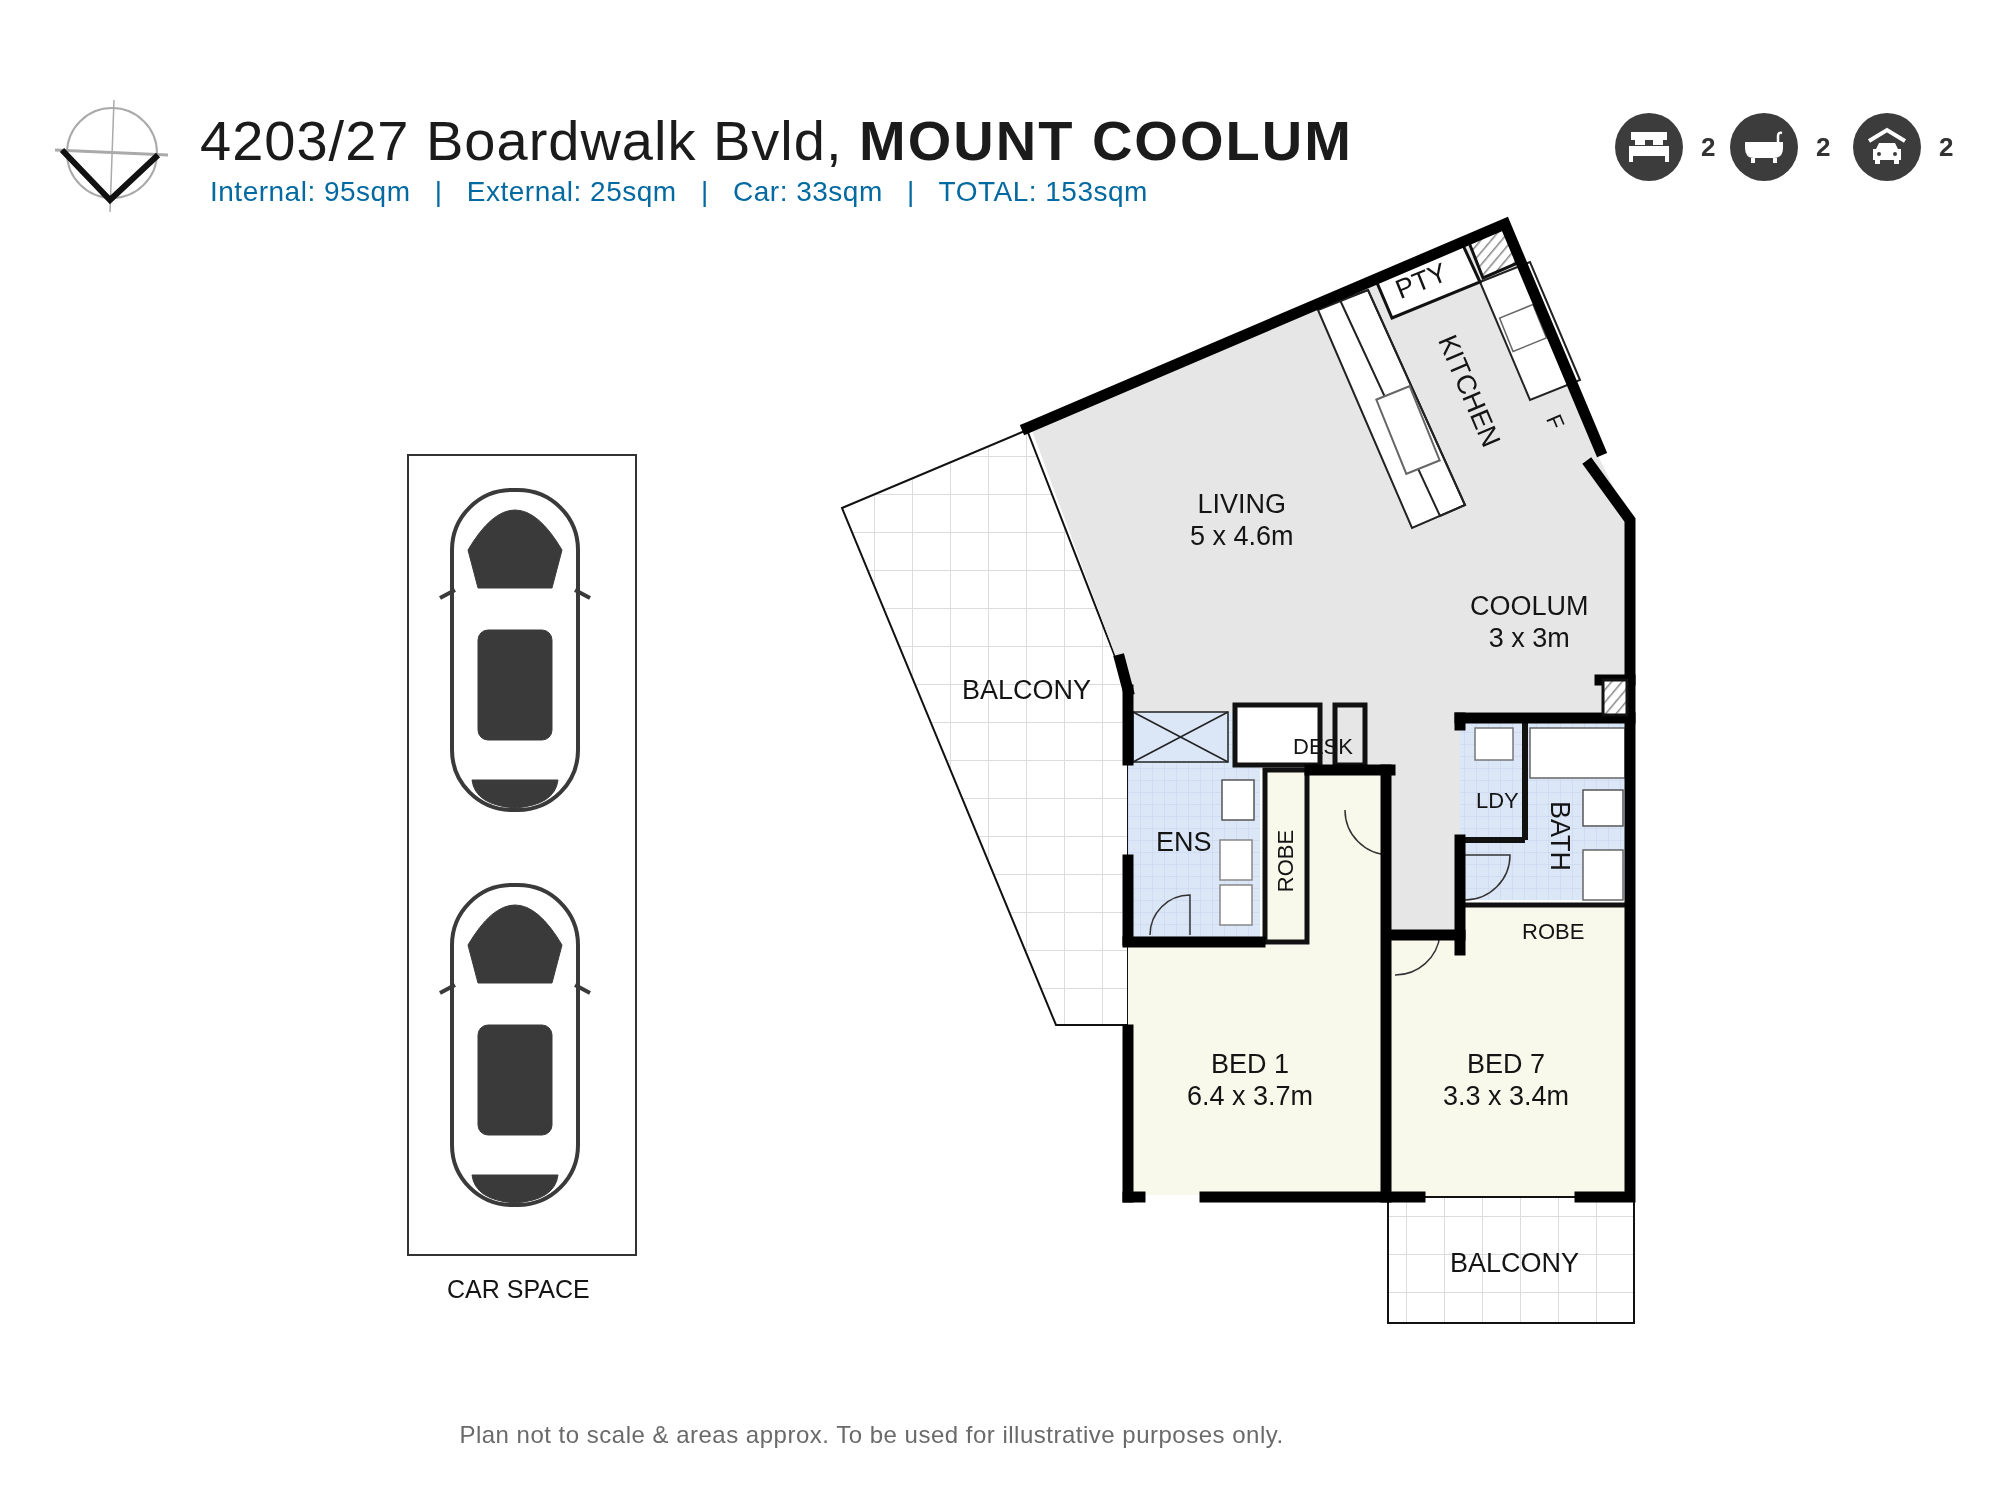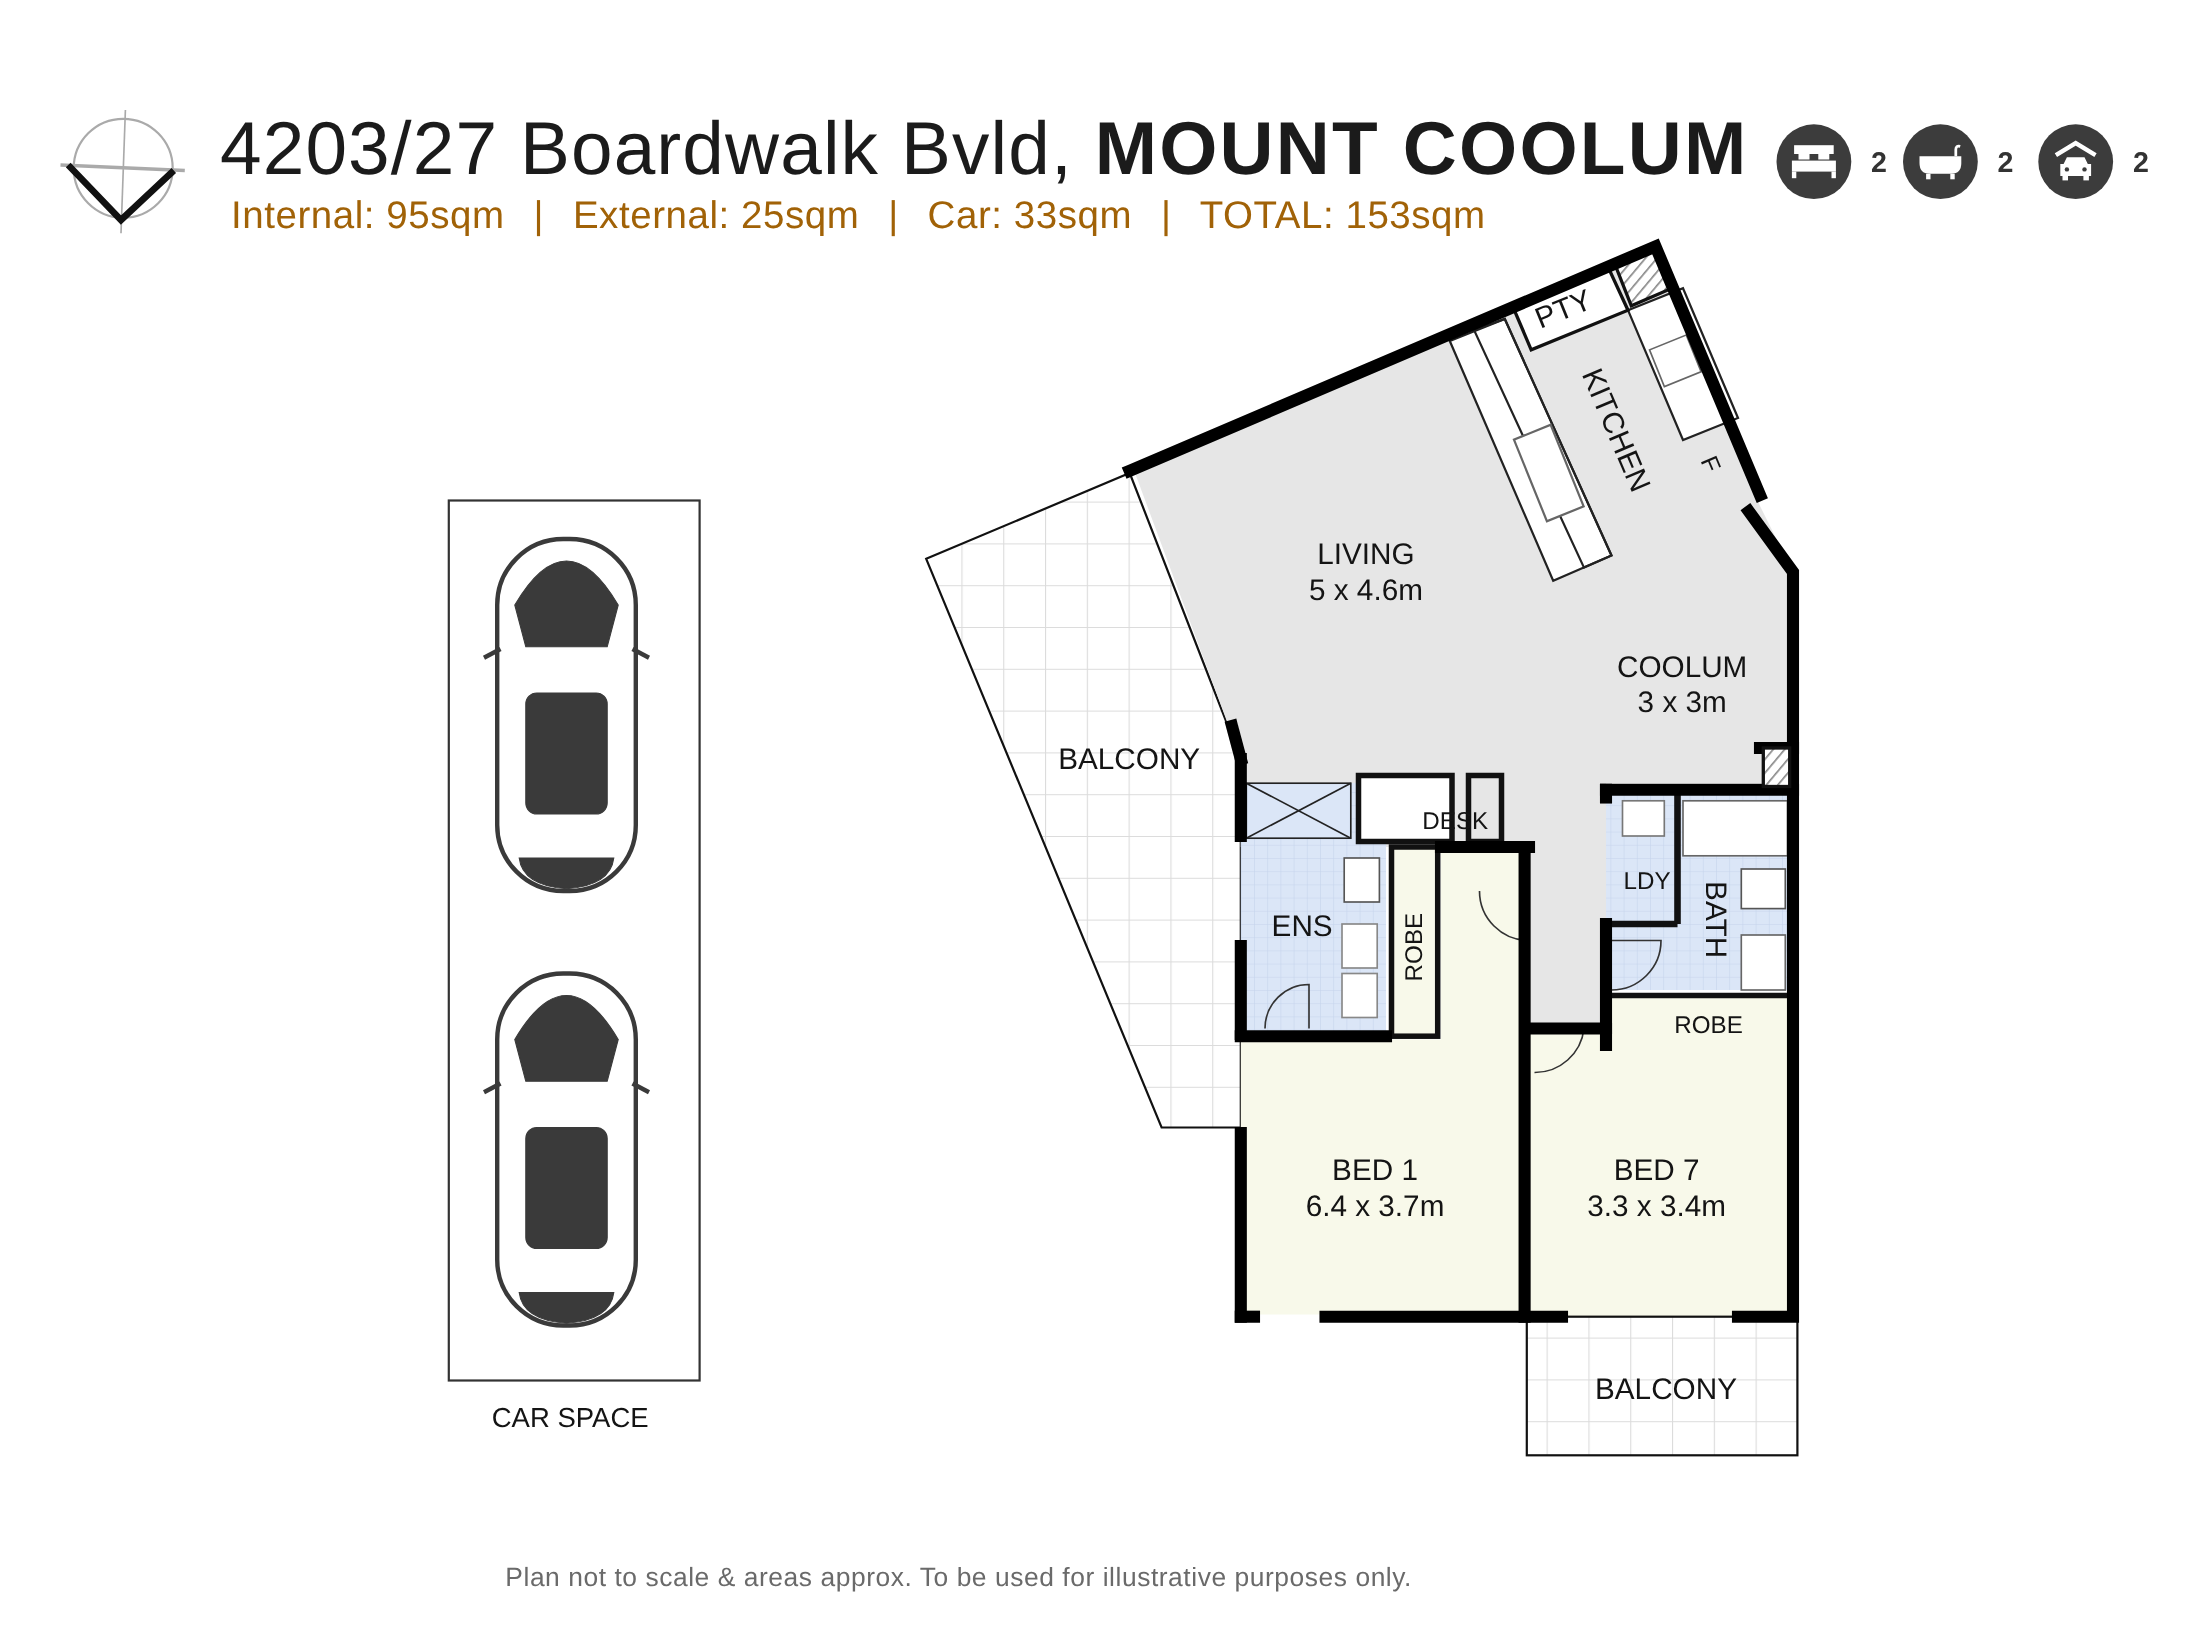--- a/index.html
+++ b/index.html
@@ -1,20 +1,20 @@
 <!DOCTYPE html>
 <html><head>
 <meta charset="utf-8">
 <style>
   html, body { margin:0; padding:0; background:#ffffff; }
   body { width:2000px; height:1500px; position:relative; overflow:hidden; font-family:"Liberation Sans", sans-serif; color:#1a1a1a; }
   .abs { position:absolute; }
-  .title { left:200px; top:96px; font-size:68px; letter-spacing:1px; color:#1b1b1b; white-space:nowrap; }
+  .title { left:200px; top:108px; font-size:56px; letter-spacing:1px; color:#1b1b1b; white-space:nowrap; }
   .title b { font-weight:700; letter-spacing:2px; }
-  .subtitle { left:210px; top:176px; font-size:35px; color:#a16207; white-space:nowrap; letter-spacing:0.5px; }
+  .subtitle { left:210px; top:176px; font-size:28px; color:#0369a1; white-space:nowrap; letter-spacing:0.5px; }
   .subtitle .sep { margin:0 16px; }
   .feat { top:113px; display:flex; align-items:center; }
   .feat .circ { width:68px; height:68px; border-radius:50%; background:#3c3c3c; display:flex; align-items:center; justify-content:center; }
   .feat .num { font-size:26px; font-weight:700; color:#333; margin-left:18px; }
   .lbl { position:absolute; font-size:27px; text-align:center; line-height:32px; color:#141414; white-space:nowrap; }
   .lbl.sm { font-size:22px; }
   .footer { left:0; width:1743px; top:1421px; text-align:center; font-size:24px; color:#6a6a6a; letter-spacing:0.5px; }
   svg { position:absolute; left:0; top:0; }
 </style>
 </head>

